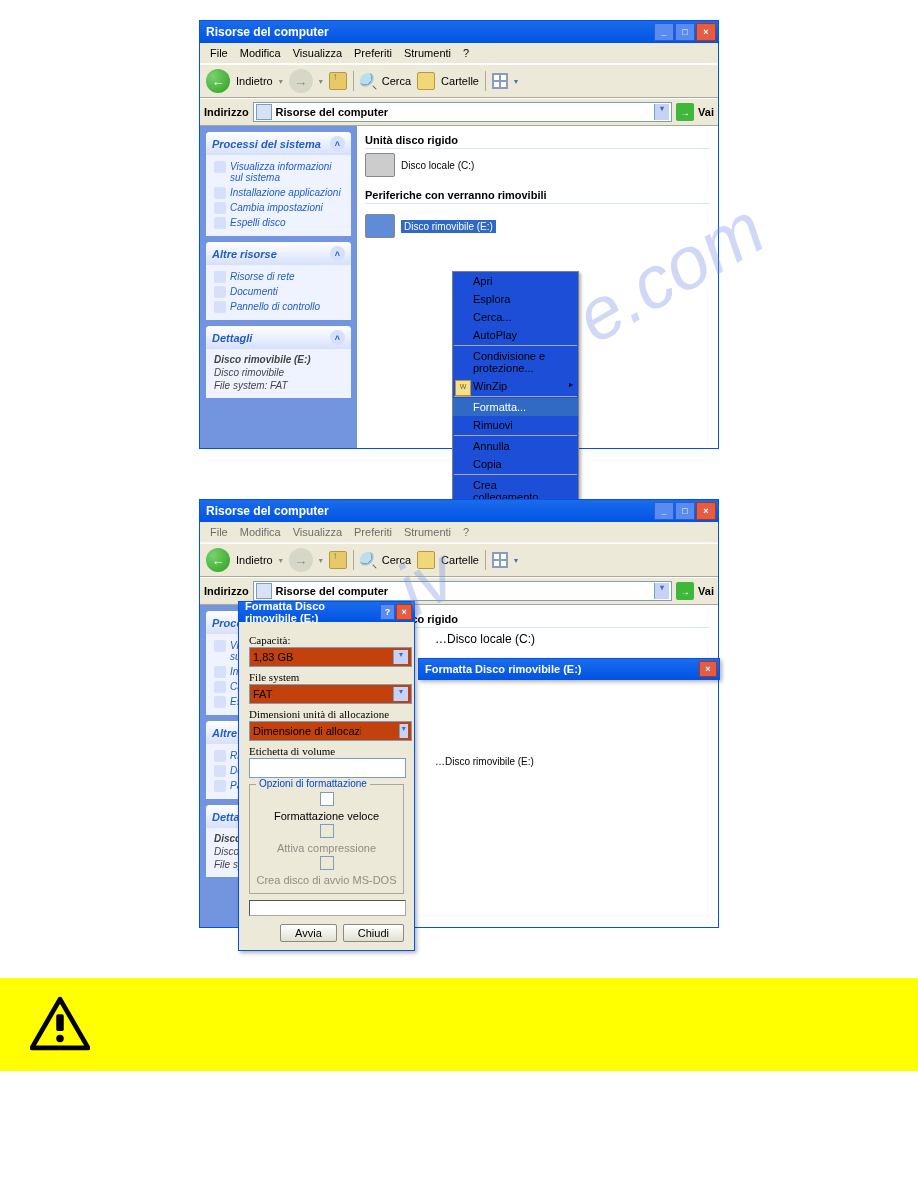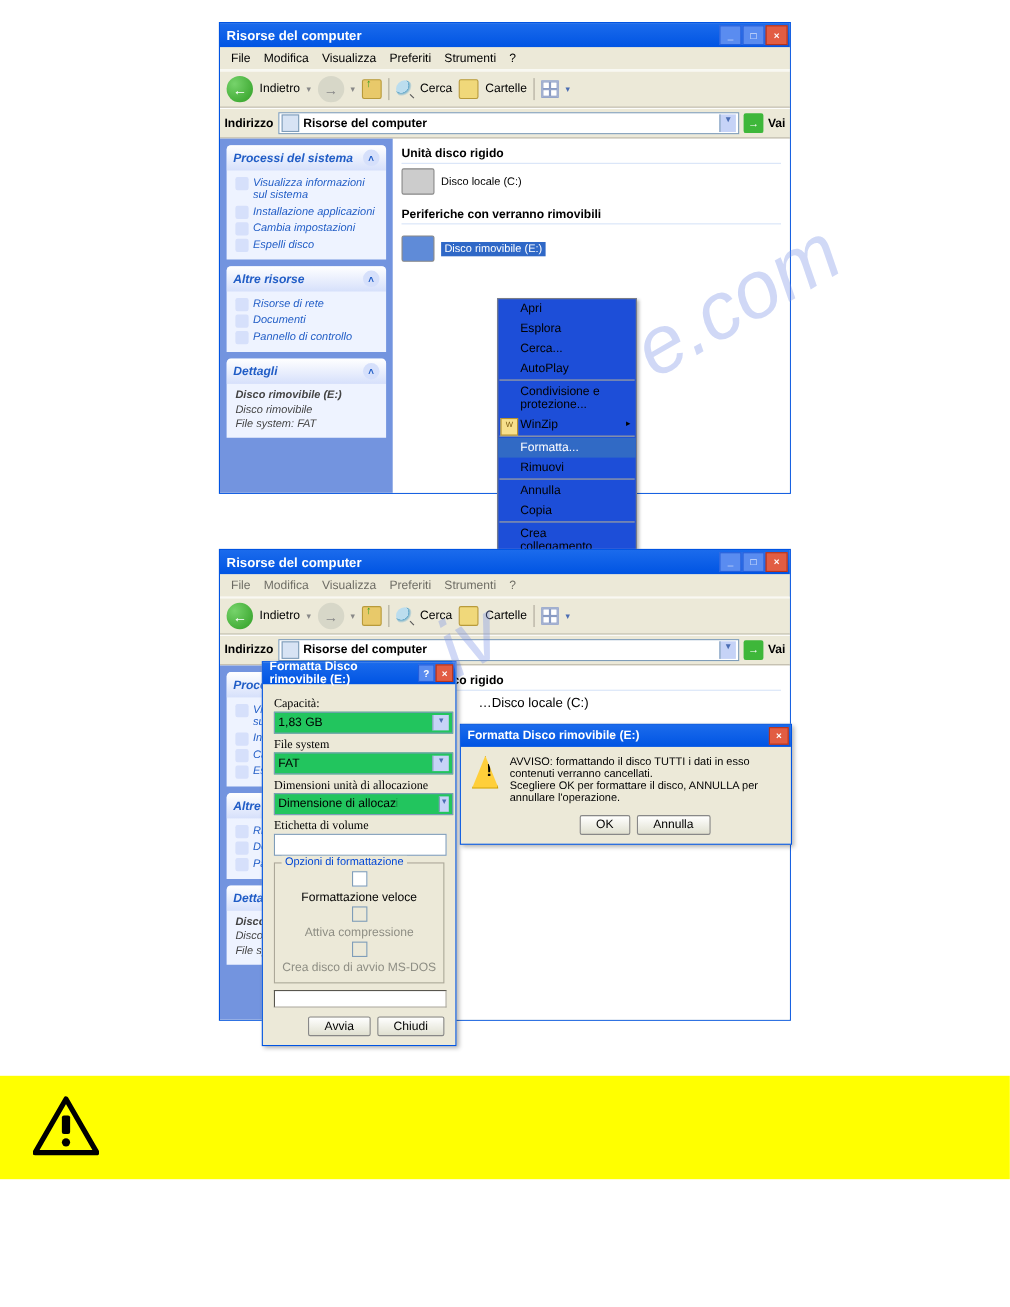--- a/index.html
+++ b/index.html
@@ -49,21 +49,21 @@
 .ctxmenu .mi { padding:3px 16px 3px 20px; cursor:pointer; position:relative;}
 .ctxmenu .mi.sel{background:#316ac5;color:#fff;}
 .ctxmenu hr{margin:1px 1px; border:none; border-top:1px solid #aca899;}
 .ctxmenu .mi .arr{position:absolute;right:5px;font-size:8px;}
 .ctxmenu .mi .wz{position:absolute;left:2px;width:14px;height:14px;background:#f7e08c;border:1px solid #b8932c;font-size:7px;text-align:center;line-height:12px;color:#7a5a10;}
 
 .dialog { position:absolute; background:#ece9d8; border:1px solid #0054E3; box-shadow:2px 2px 4px rgba(0,0,0,.3); }
 .dialog .titlebar{height:20px;font-size:11px;}
 .dialog .body{padding:8px 10px;font-size:11px;}
 .label{display:block;margin:4px 0 1px;font-family:Liberation Serif, serif;}
-.combo2{width:100%;border:1px solid #7f9db9;background:#22c55e;height:18px;display:flex;align-items:center;padding:0 3px;font-size:11px;gap:38px;}
+.combo2{width:100%;border:1px solid #7f9db9;background:#c2410c;height:18px;display:flex;align-items:center;padding:0 3px;font-size:11px;gap:38px;}
 .combo2 .dd{margin-left:auto;width:14px;background:#c6d3f7;height:14px;text-align:center;font-size:8px;color:#4b6db3;border-left:1px solid #7f9db9;}
 .input2{width:100%;border:1px solid #7f9db9;background:#fff;height:18px;}
 .group{border:1px solid #aca899;padding:6px;margin-top:6px;position:relative;}
 .group .legend{position:absolute;top:-7px;left:6px;background:#ece9d8;padding:0 3px;color:#0046d5;font-size:10px;}
 .chk{display:flex;align-items:center;gap:4px;padding:1px 0;flex-direction:column;}
 .chk .box{width:12px;height:12px;border:1px solid #7f9db9;background:#fff;}
 .chk.disabled{color:#8e8e84;}
 .chk.disabled .box{background:#ece9d8;}
 .progress{width:100%;height:14px;border:1px inset #aca899;background:#fff;margin-top:6px;}
 .dlg-btns{display:flex;justify-content:flex-end;gap:6px;margin-top:8px;}
@@ -350,31 +350,20 @@
         </div>
       </div>
     </div>
 
     <div class="dialog msgbox" style="top:53px;left:218px;width:300px;">
       <div class="titlebar">
               <span>Formatta Disco rimovibile (E:)</span>
               <div class="spacer"></div>
         <div class="tbtn close" style="width:16px;height:14px;">×</div>
             </div>
-      <div class="body">
-        <div class="warnico"></div>
-        <div style="font-size:10px;">
-          <div>AVVISO: formattando il disco TUTTI i dati in esso contenuti verranno cancellati.</div>
-          <div>Scegliere OK per formattare il disco, ANNULLA per annullare l'operazione.</div>
-          <div class="msg-btns">
-            <div class="wbtn">OK</div>
-            <div class="wbtn">Annulla</div>
-          </div>
-        </div>
-      </div>
     </div>
 
   </div>
 </div>
 </div>
 
 <div class="caution">
   <svg viewBox="0 0 64 56">
     <polygon points="32,2 62,54 2,54" fill="none" stroke="#000" stroke-width="5" stroke-linejoin="round"></polygon>
     <rect x="28" y="18" width="8" height="18" rx="2" fill="#000"></rect>

